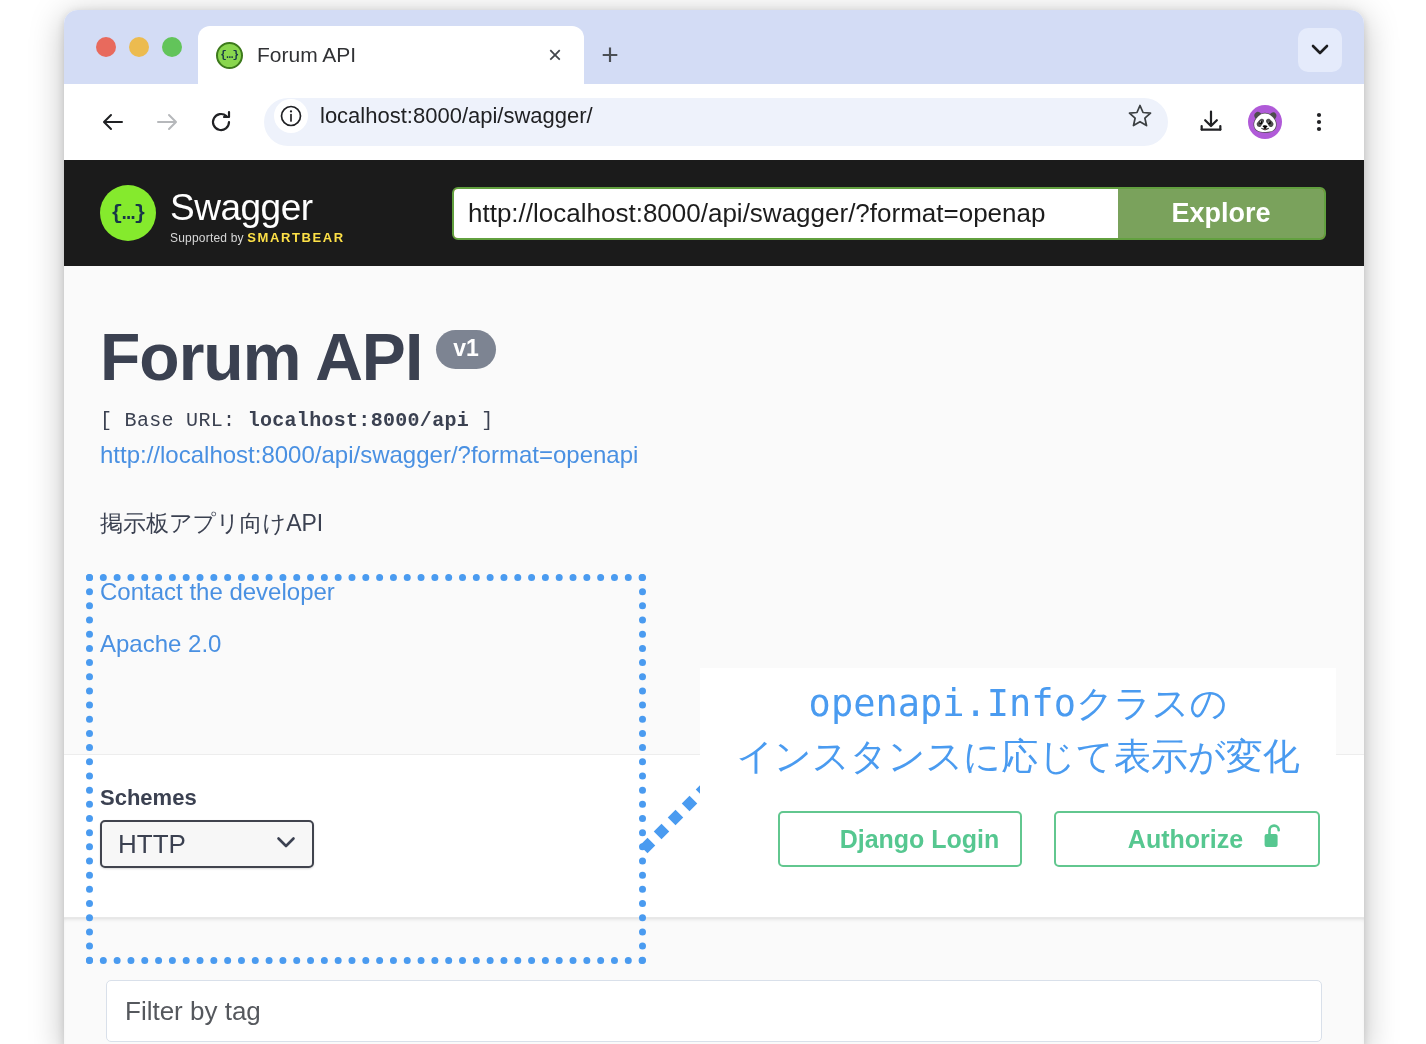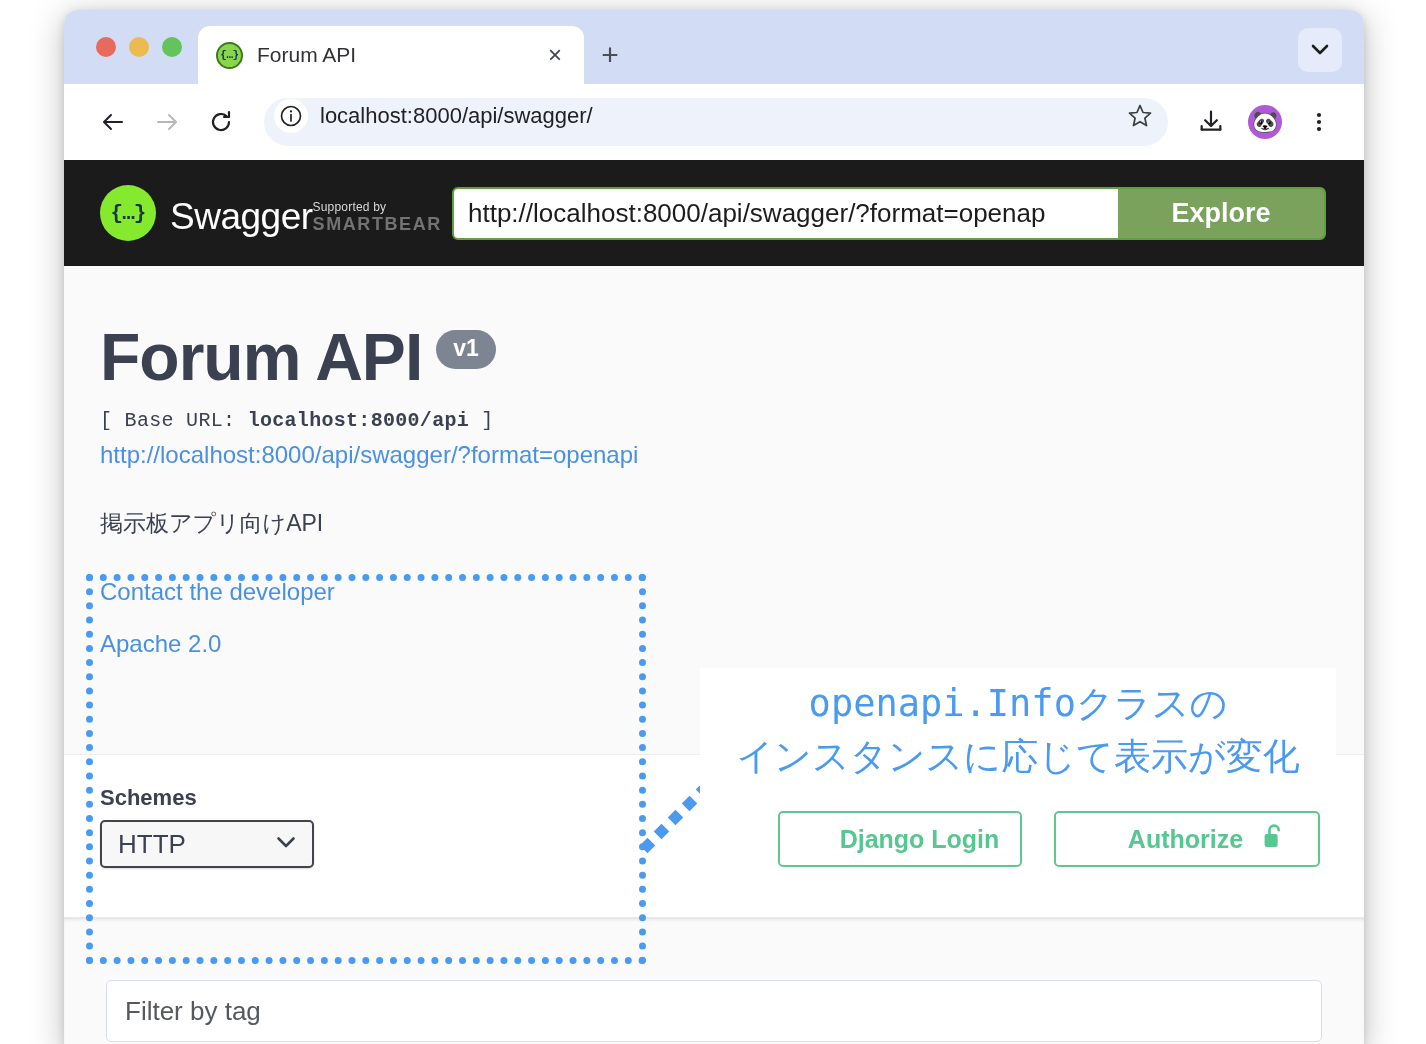--- a/index.html
+++ b/index.html
@@ -207,35 +207,35 @@
     border-radius: 50%;
     background: #85ea2d;
     display: flex; align-items: center; justify-content: center;
     font-family: "Liberation Mono", monospace;
     font-size: 21px;
     font-weight: bold;
     color: #173647;
     letter-spacing: -1px;
     flex: none;
   }
-  #swagger-wordmark-block { display: flex; flex-direction: row; margin-top: 8px; }
+  #swagger-wordmark-block { display: flex; flex-direction: column; margin-top: 8px; }
   #swagger-wordmark {
     font-size: 37px;
     color: #ffffff;
     font-weight: 400;
     letter-spacing: -0.5px;
     line-height: 1.05;
   }
   #swagger-supported {
     font-size: 12px;
     color: #d8d8d8;
     margin-top: 2px;
     letter-spacing: 0.2px;
   }
-  #swagger-supported b { letter-spacing: 1.6px; font-size: 18px; color:#737373; }
+  #swagger-supported b { letter-spacing: 1.6px; font-size: 13px; color:#fde047; }
 
   #explore-bar {
     display: flex;
     align-items: stretch;
     flex: 1;
     height: 53px;
     max-width: 924px;
     border: 2px solid #62a03f;
     border-radius: 6px;
     overflow: hidden;

